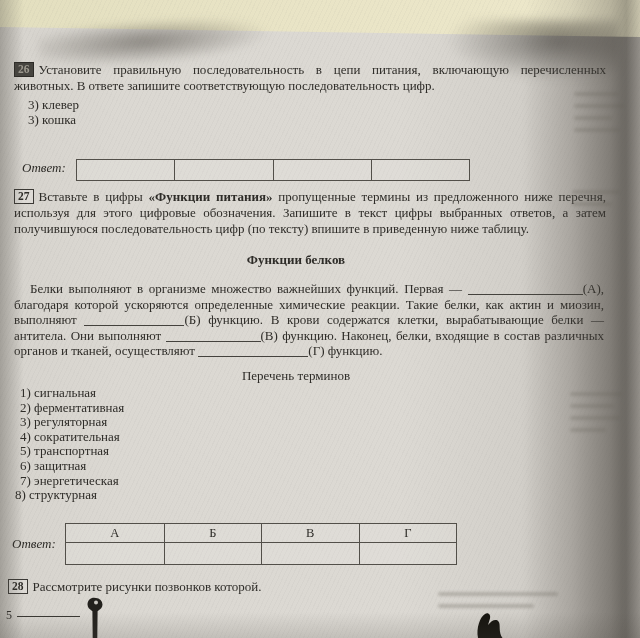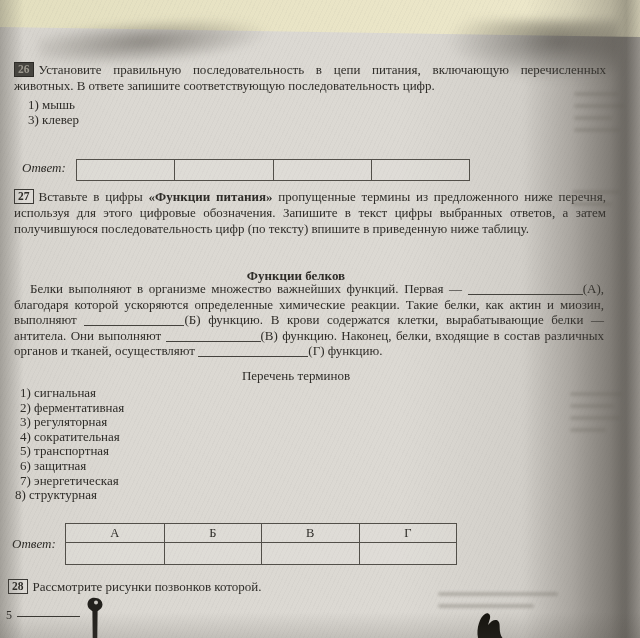--- a/index.html
+++ b/index.html
@@ -85,38 +85,38 @@
 </head>
 <body>
 
 <div class="paper"></div>
 <div class="paper-texture"></div>
 
 <div class="abs" style="left:14px;top:62px;width:592px;">
   <p class="qpara"><span class="qnum qnum-dark">26</span><span>Установите правильную последовательность в цепи питания, включающую перечисленных животных. В ответе запишите соответствующую последовательность цифр.</span></p>
 </div>
 <div class="abs opt-list" style="left:28px;top:98px;width:300px;">
-  <div>1) мышь</div>
   <div>3) клевер</div>
+  <div>3) кошка</div>
 </div>
 <div class="abs" style="left:22px;top:158px;width:450px;">
   <span class="answer-label">Ответ:</span>
   <div class="flex-table" style="position:absolute;left:54px;top:1px;width:392px;">
     <div class="cell"></div>
     <div class="cell"></div>
     <div class="cell"></div>
     <div class="cell"></div>
   </div>
 </div>
 
 <div class="abs" style="left:14px;top:189px;width:592px;">
   <p class="qpara"><span class="qnum">27</span><span>Вставьте в цифры </span><b>«Функции питания»</b><span> пропущенные термины из предложенного ниже перечня, используя для этого цифровые обозначения. Запишите в текст цифры выбранных ответов, а затем получившуюся последовательность цифр (по тексту) впишите в приведенную ниже таблицу.</span></p>
 </div>
 
-<div class="abs heading bold" style="left:0;top:268px;width:592px;">Функции белков</div>
+<div class="abs heading bold" style="left:0;top:252px;width:592px;">Функции белков</div>
 
 <div class="abs" style="left:14px;top:281px;width:590px;">
   <p class="qpara" style="line-height:15.6px;text-indent:16px;"><span>Белки выполняют в организме множество важнейших функций. Первая — </span><span class="blank w1"></span><span>(А), </span><span>благодаря которой ускоряются определенные химические реакции. Такие белки, как актин и миозин, выполняют </span><span class="blank w2"></span><span>(Б)</span><span> функцию. В крови содержатся клетки, вырабатывающие белки — антитела. Они выполняют </span><span class="blank w3"></span><span>(В)</span><span> функцию. Наконец, белки, входящие в состав различных органов и тканей, осуществляют </span><span class="blank w4"></span><span>(Г)</span><span> функцию.</span></p>
 </div>
 
 <div class="abs heading" style="left:0;top:368px;width:592px;">Перечень терминов</div>
 
 <div class="abs opt-list" style="left:20px;top:386px;width:300px;">
   <div style="line-height:14.6px;">1) сигнальная</div>
   <div style="line-height:14.6px;">2) ферментативная</div>

